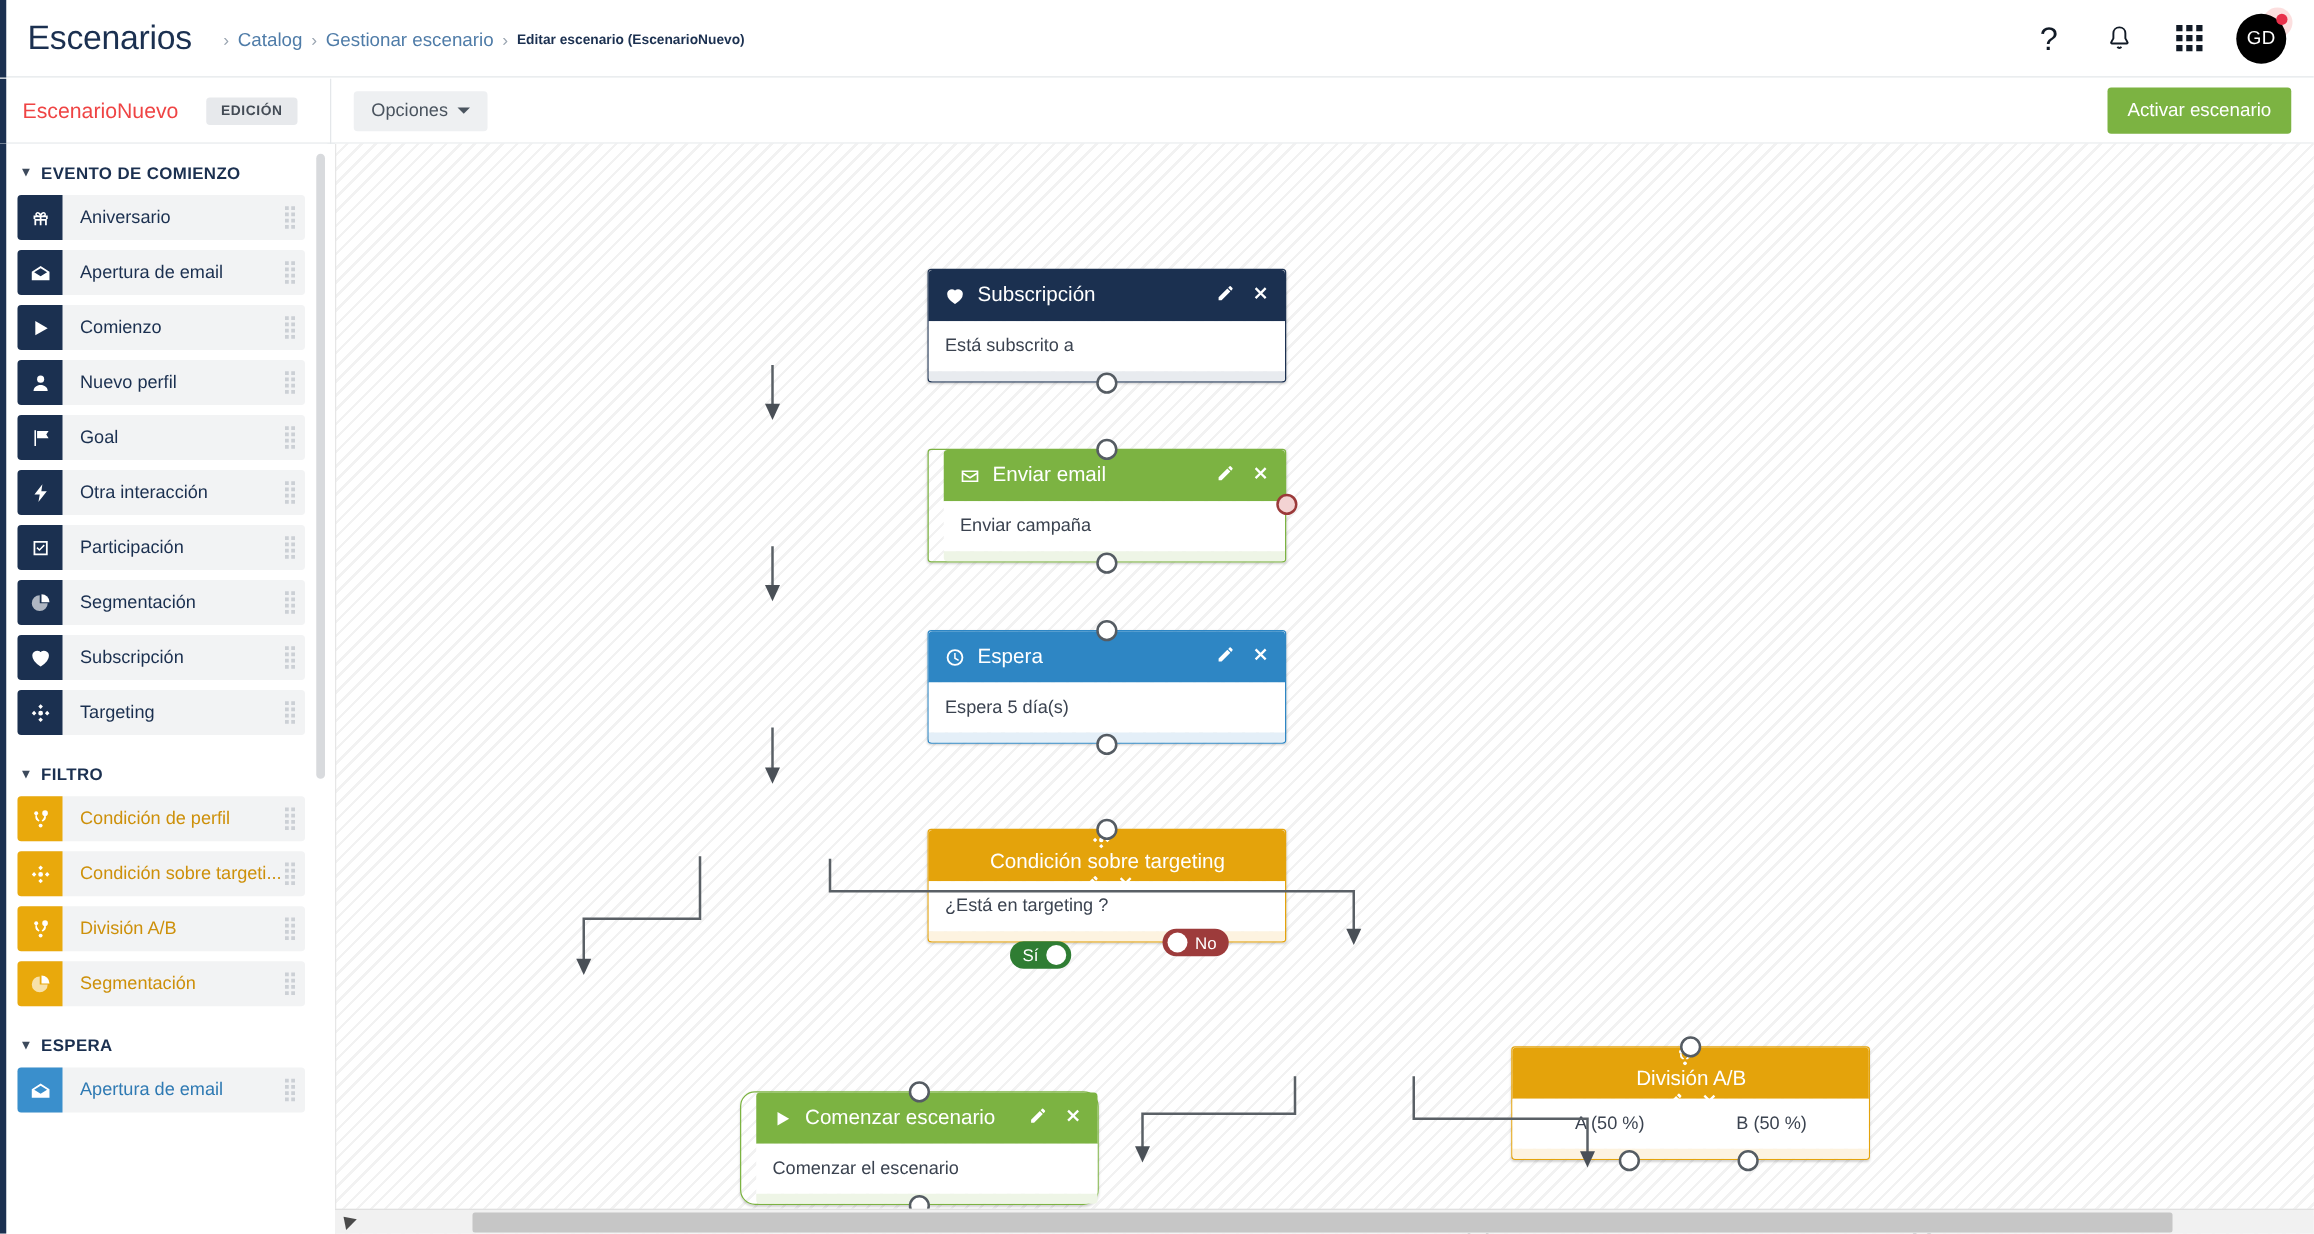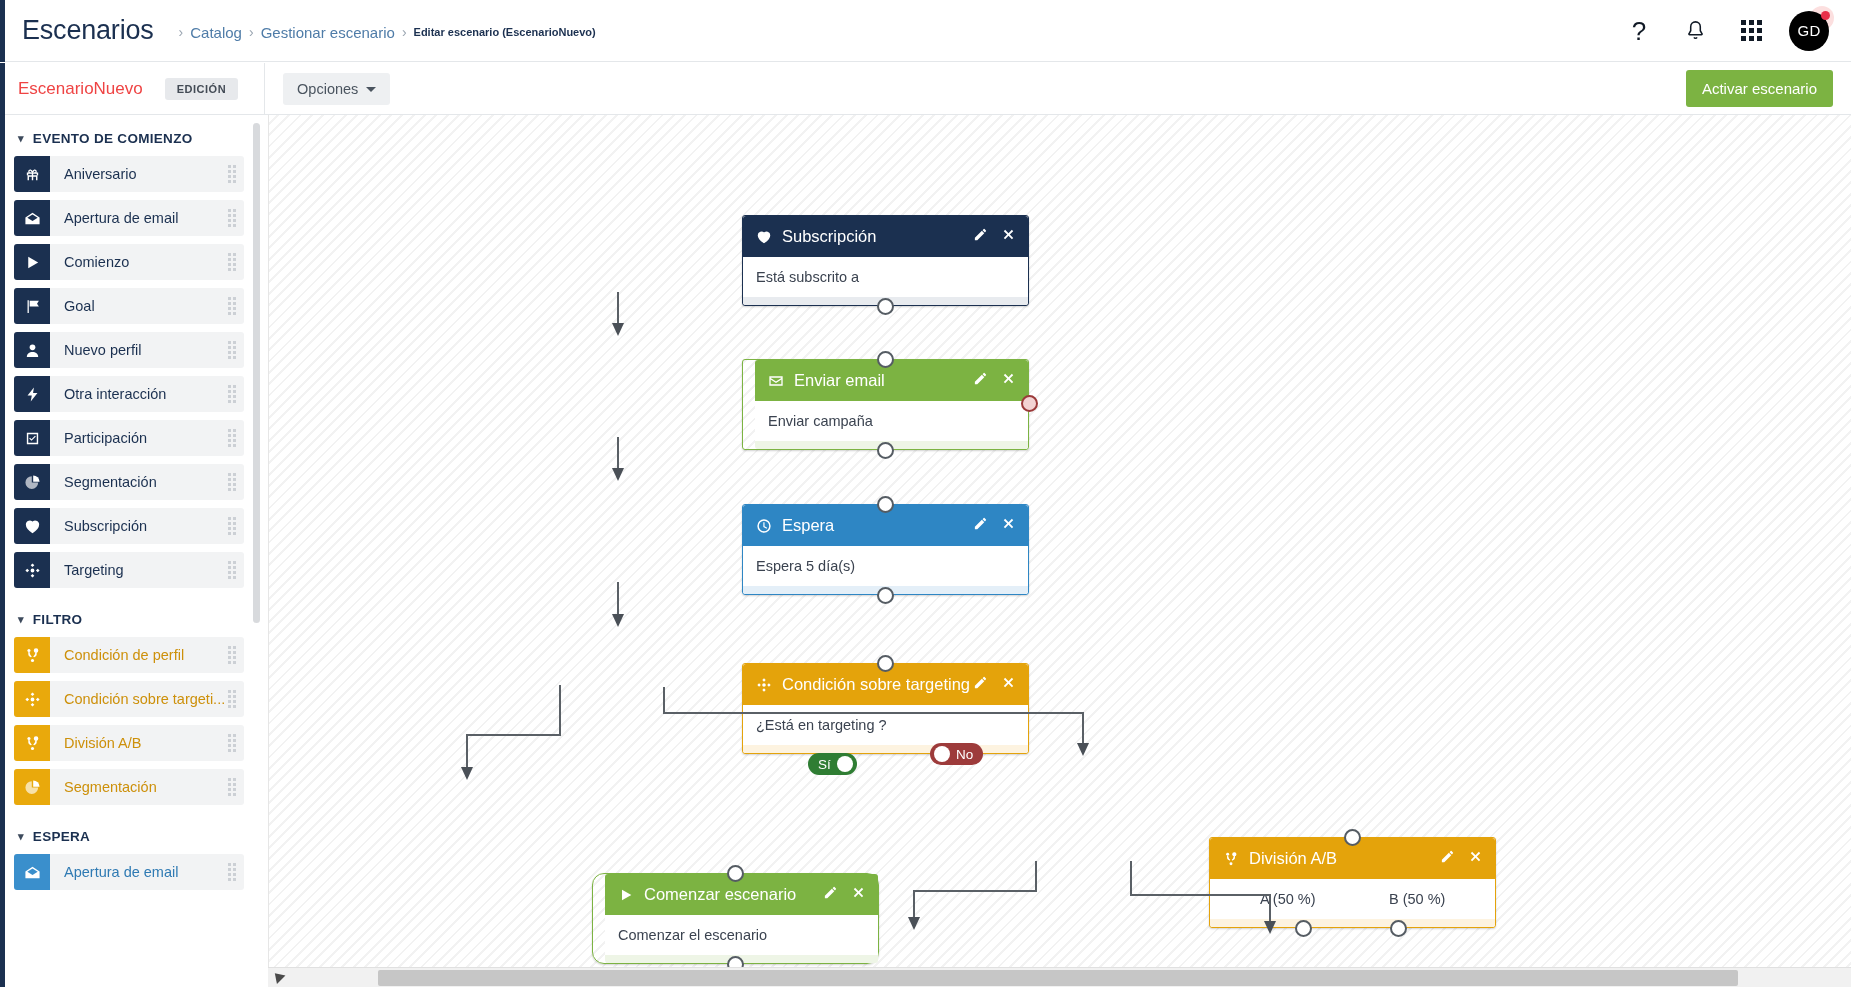--- a/index.html
+++ b/index.html
@@ -147,21 +147,21 @@
 
   .n-dark .node-head { background: #1b3050; }
   .n-dark { border: 1px solid #1b3050; }
   .n-dark .node-foot { background: #e8ebef; }
   .n-green .node-head { background: #7cb342; }
   .n-green { border: 1px solid #7cb342; padding-left: 12px; }
   .n-green .node-foot { background: #eef5e6; }
   .n-blue .node-head { background: #2e86c4; }
   .n-blue { border: 1px solid #2e86c4; }
   .n-blue .node-foot { background: #e4eff8; }
-  .n-amber .node-head { background: #e4a30b; }
+  .n-amber .node-head { background: #e4a30b; flex-direction: column; }
   .n-amber { border: 1px solid #e4a30b; }
   .n-amber .node-foot { background: #fdf3e0; }
 
   
   .port {
     position: absolute; width: 17px; height: 17px; border-radius: 50%;
     background: #fff; border: 2.5px solid #555c63; z-index: 6;
   }
   .port-red {
     position: absolute; width: 17px; height: 17px; border-radius: 50%;
@@ -302,43 +302,43 @@
           <i></i>
           <i></i>
           <i></i>
           <i></i>
           <i></i>
         </span>
       </div>
       <div class="sb-item">
         <span class="sb-icon ic-dark">
           <svg viewBox="0 0 24 24">
-            <path d="M5 3h1.8v18H5V3zm3 1h13l-2.6 4L21 12H8V4z"></path>
-          </svg>
-        </span>
-        <span class="sb-label lbl-dark">Goal</span>
-        <span class="sb-dots">
-          <i></i>
-          <i></i>
-          <i></i>
-          <i></i>
-          <i></i>
-          <i></i>
-          <i></i>
-          <i></i>
-        </span>
-      </div>
-      <div class="sb-item">
-        <span class="sb-icon ic-dark">
-          <svg viewBox="0 0 24 24">
             <circle cx="12" cy="7.5" r="4"></circle>
             <path d="M4 21c0-4.4 3.6-7 8-7s8 2.6 8 7H4z"></path>
           </svg>
         </span>
         <span class="sb-label lbl-dark">Nuevo perfil</span>
+        <span class="sb-dots">
+          <i></i>
+          <i></i>
+          <i></i>
+          <i></i>
+          <i></i>
+          <i></i>
+          <i></i>
+          <i></i>
+        </span>
+      </div>
+      <div class="sb-item">
+        <span class="sb-icon ic-dark">
+          <svg viewBox="0 0 24 24">
+            <path d="M5 3h1.8v18H5V3zm3 1h13l-2.6 4L21 12H8V4z"></path>
+          </svg>
+        </span>
+        <span class="sb-label lbl-dark">Goal</span>
         <span class="sb-dots">
           <i></i>
           <i></i>
           <i></i>
           <i></i>
           <i></i>
           <i></i>
           <i></i>
           <i></i>
         </span>

